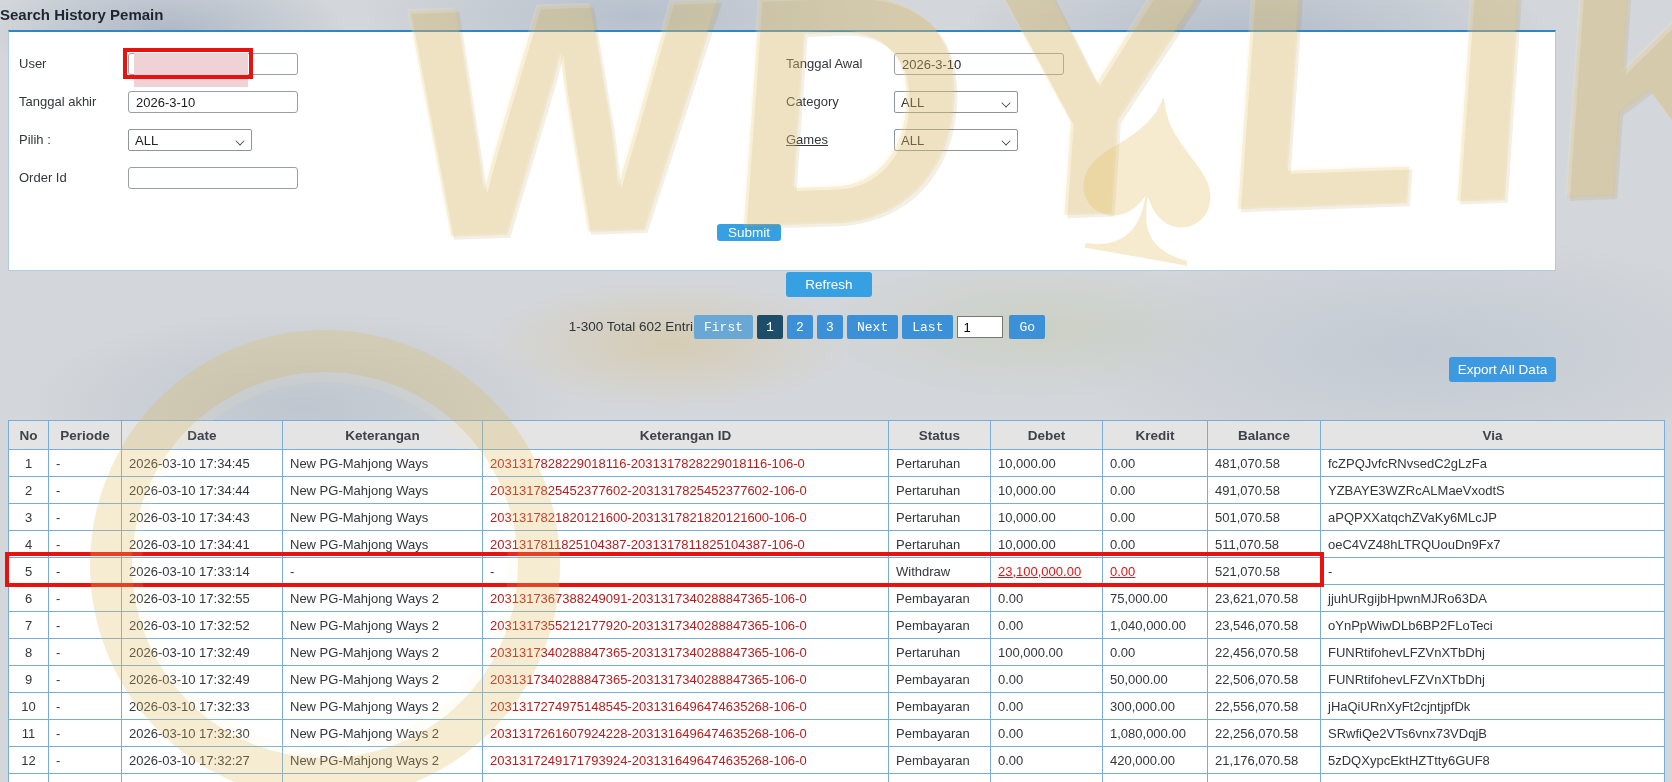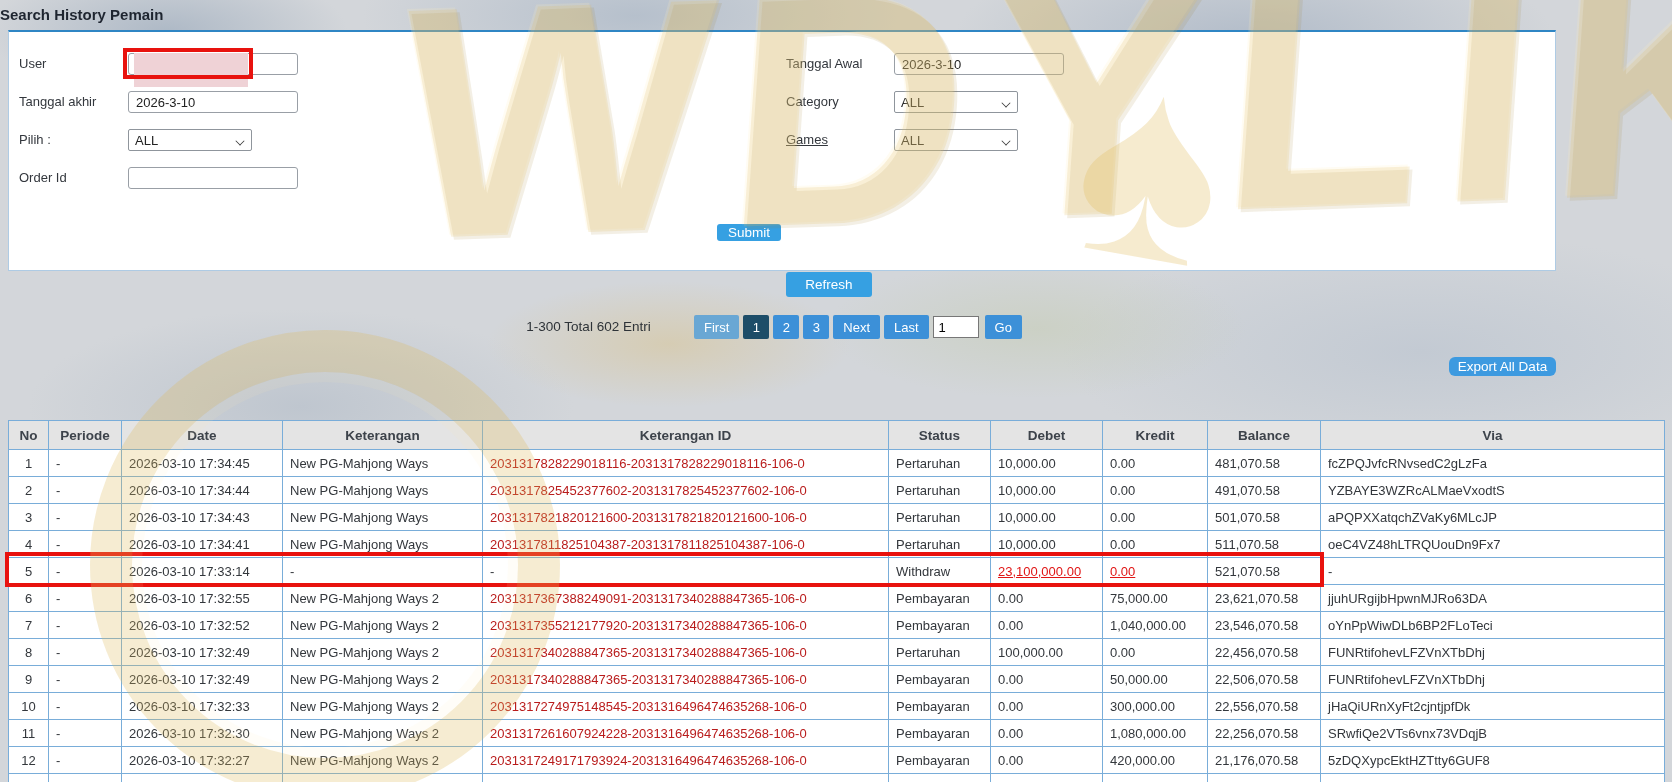--- a/index.html
+++ b/index.html
@@ -51,34 +51,34 @@
   
   .redact { position:absolute; left:125px; top:21px; width:114px; height:34px;
     background:#efd2d6; z-index:7; }
   .redbox-user { position:absolute; left:114px; top:16px; width:130px; height:31px;
     border:4px solid #e8120e; z-index:8; }
 
   
   .page-ind { position:absolute; top:284px; left:0; width:100%; text-align:center;
     font-size:15px; color:#3a3f46; z-index:5; }
   .pagi { position:absolute; top:315px; left:0; width:100%; height:26px; z-index:5; font-size:13.5px; }
-  .pagi .total { position:absolute; left:516px; width:145px; text-align:center;
+  .pagi .total { position:absolute; left:548px; width:145px; text-align:right;
     line-height:24px; color:#2e3338; }
   .pagi .strip { position:absolute; left:694px; top:0; display:flex; align-items:center; }
   .pgbtn { height:24px; margin-right:4px; padding:0 10px; border:none; border-radius:2px;
-    background:#3c90d8; color:#fff; font-size:13px; font-family:Liberation Sans, sans-serif; cursor:pointer; }
+    background:#3c90d8; color:#fff; font-size:13px; font-family:Liberation Mono, monospace; cursor:pointer; }
   .pgbtn.num { width:26px; padding:0; }
   .pgbtn.light { background:#69a7d4; }
   .pgbtn.active { background:#1d4d68; }
   .goto-input { width:46px; height:22px; border:1px solid #777; background:#fff;
     font-size:13px; padding:0 5px; margin-right:6px; font-family:"Liberation Sans",sans-serif; }
 
   
-  .btn-export { position:absolute; left:1449px; top:357px; width:107px; height:19px;
-    background:#3d9ae0; z-index:5;border-radius:6px; }
+  .btn-export { position:absolute; left:1449px; top:357px; width:107px; height:25px;
+    background:#3d9ae0; z-index:5; }
 
   
   .table-wrap { position:absolute; left:8px; top:420px; width:1656px; z-index:5; }
   table { width:1656px; border-collapse:collapse; table-layout:fixed; background:#fbfdfe; }
   th, td { border:1px solid #79add9; font-size:13px; color:#33373c;
     padding:0 7px; height:27px; overflow:hidden; white-space:nowrap; background:rgba(255,255,255,0.82); }
   th { height:29px; background:#e4e4e4; font-weight:bold; color:#3d434b; text-align:center; font-size:13.5px; }
   td.c { text-align:center; }
   td a { color:#b91c1c; text-decoration:none;text-align:right; }
   td .red { color:#e01515;text-decoration:underline; }

